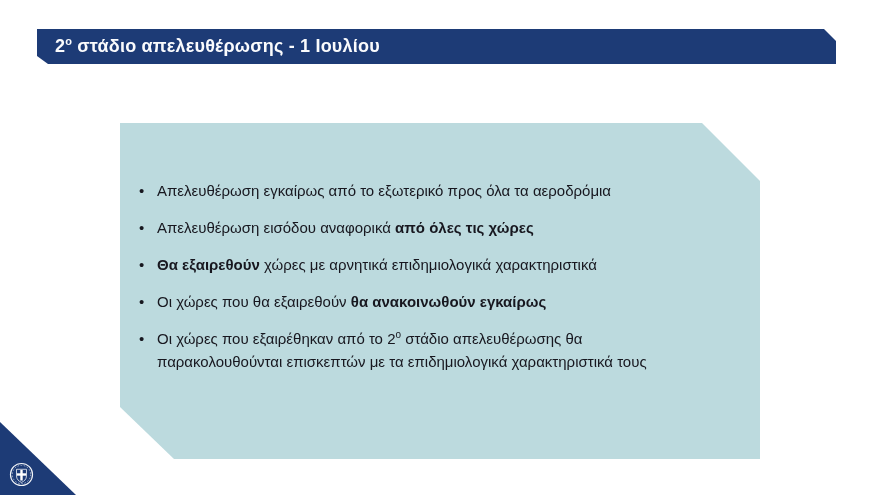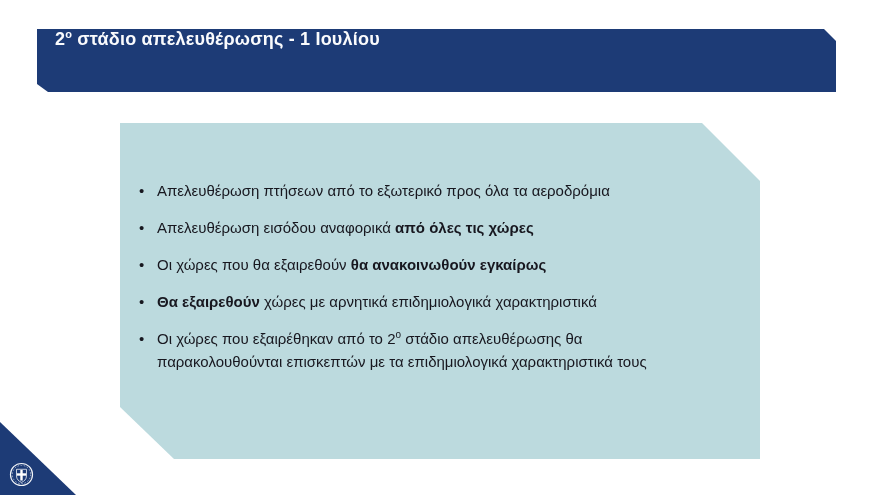--- a/index.html
+++ b/index.html
@@ -13,24 +13,24 @@
   .slide{
     position:relative;
     width:880px;height:495px;
     background:#ffffff;
     overflow:hidden;
     font-family:"Liberation Sans","DejaVu Sans",sans-serif;
   }
   
   .header-bar{
     position:absolute;left:37px;top:29px;
-    width:799px;height:63px;
+    width:799px;height:35px;
     background:var(--header-bg,#1d3b76);
     clip-path:polygon(0 0,calc(100% - 12px) 0,100% 12px,100% 100%,11px 100%,0 calc(100% - 8px));
-    display:flex;
+    display:flex;align-items:center;
   }
   .slide-title{
     color:var(--title-text,#fafbfd);
     font-size:18px;font-weight:600;
     padding-left:18px;letter-spacing:.2px;
     white-space:nowrap;
   }
   .slide-title sup{font-size:11px;vertical-align:super;line-height:0;}
   
   .content-box{
@@ -81,24 +81,24 @@
 <body>
 
 <div class="slide">
 
   <div class="header-bar">
     <div class="slide-title"><span>2</span><sup>ο</sup><span> στάδιο απελευθέρωσης - 1 Ιουλίου</span></div>
   </div>
 
   <div class="content-box">
     <ul class="bullets" id="bullet-list">
-        <li><span>Απελευθέρωση πτήσεων από το εξωτερικό προς όλα τα αεροδρόμια</span></li>
+        <li><span>Απελευθέρωση εγκαίρως από το εξωτερικό προς όλα τα αεροδρόμια</span></li>
         <li><span>Απελευθέρωση εισόδου αναφορικά </span><b>από όλες τις χώρες</b></li>
+        <li><b>Θα εξαιρεθούν</b><span> χώρες με αρνητικά επιδημιολογικά χαρακτηριστικά</span></li>
         <li><span>Οι χώρες που θα εξαιρεθούν </span><b>θα ανακοινωθούν εγκαίρως</b></li>
-        <li><b>Θα εξαιρεθούν</b><span> χώρες με αρνητικά επιδημιολογικά χαρακτηριστικά</span></li>
         <li><span>Οι χώρες που εξαιρέθηκαν από το 2</span><sup>ο</sup><span> στάδιο απελευθέρωσης θα</span><br><span>παρακολουθούνται επισκεπτών με τα επιδημιολογικά χαρακτηριστικά τους</span></li>
       </ul>
   </div>
 
   <div class="corner-triangle"></div>
 
   <svg class="emblem" viewBox="0 0 24 24" aria-hidden="true">
     <circle cx="12" cy="12" r="10.6" fill="none" stroke="#ffffff" stroke-width="1.1" opacity="0.95"></circle>
     <circle cx="12" cy="12" r="8.8" fill="none" stroke="#ffffff" stroke-width="0.7" stroke-dasharray="1.6 1.5" opacity="0.75"></circle>
     <path d="M7.2,7 h9.6 v6.4 c0,3.2 -2.3,5.2 -4.8,6.2 c-2.5,-1 -4.8,-3 -4.8,-6.2 z" fill="none" stroke="#ffffff" stroke-width="0.8" opacity="0.9"></path>

